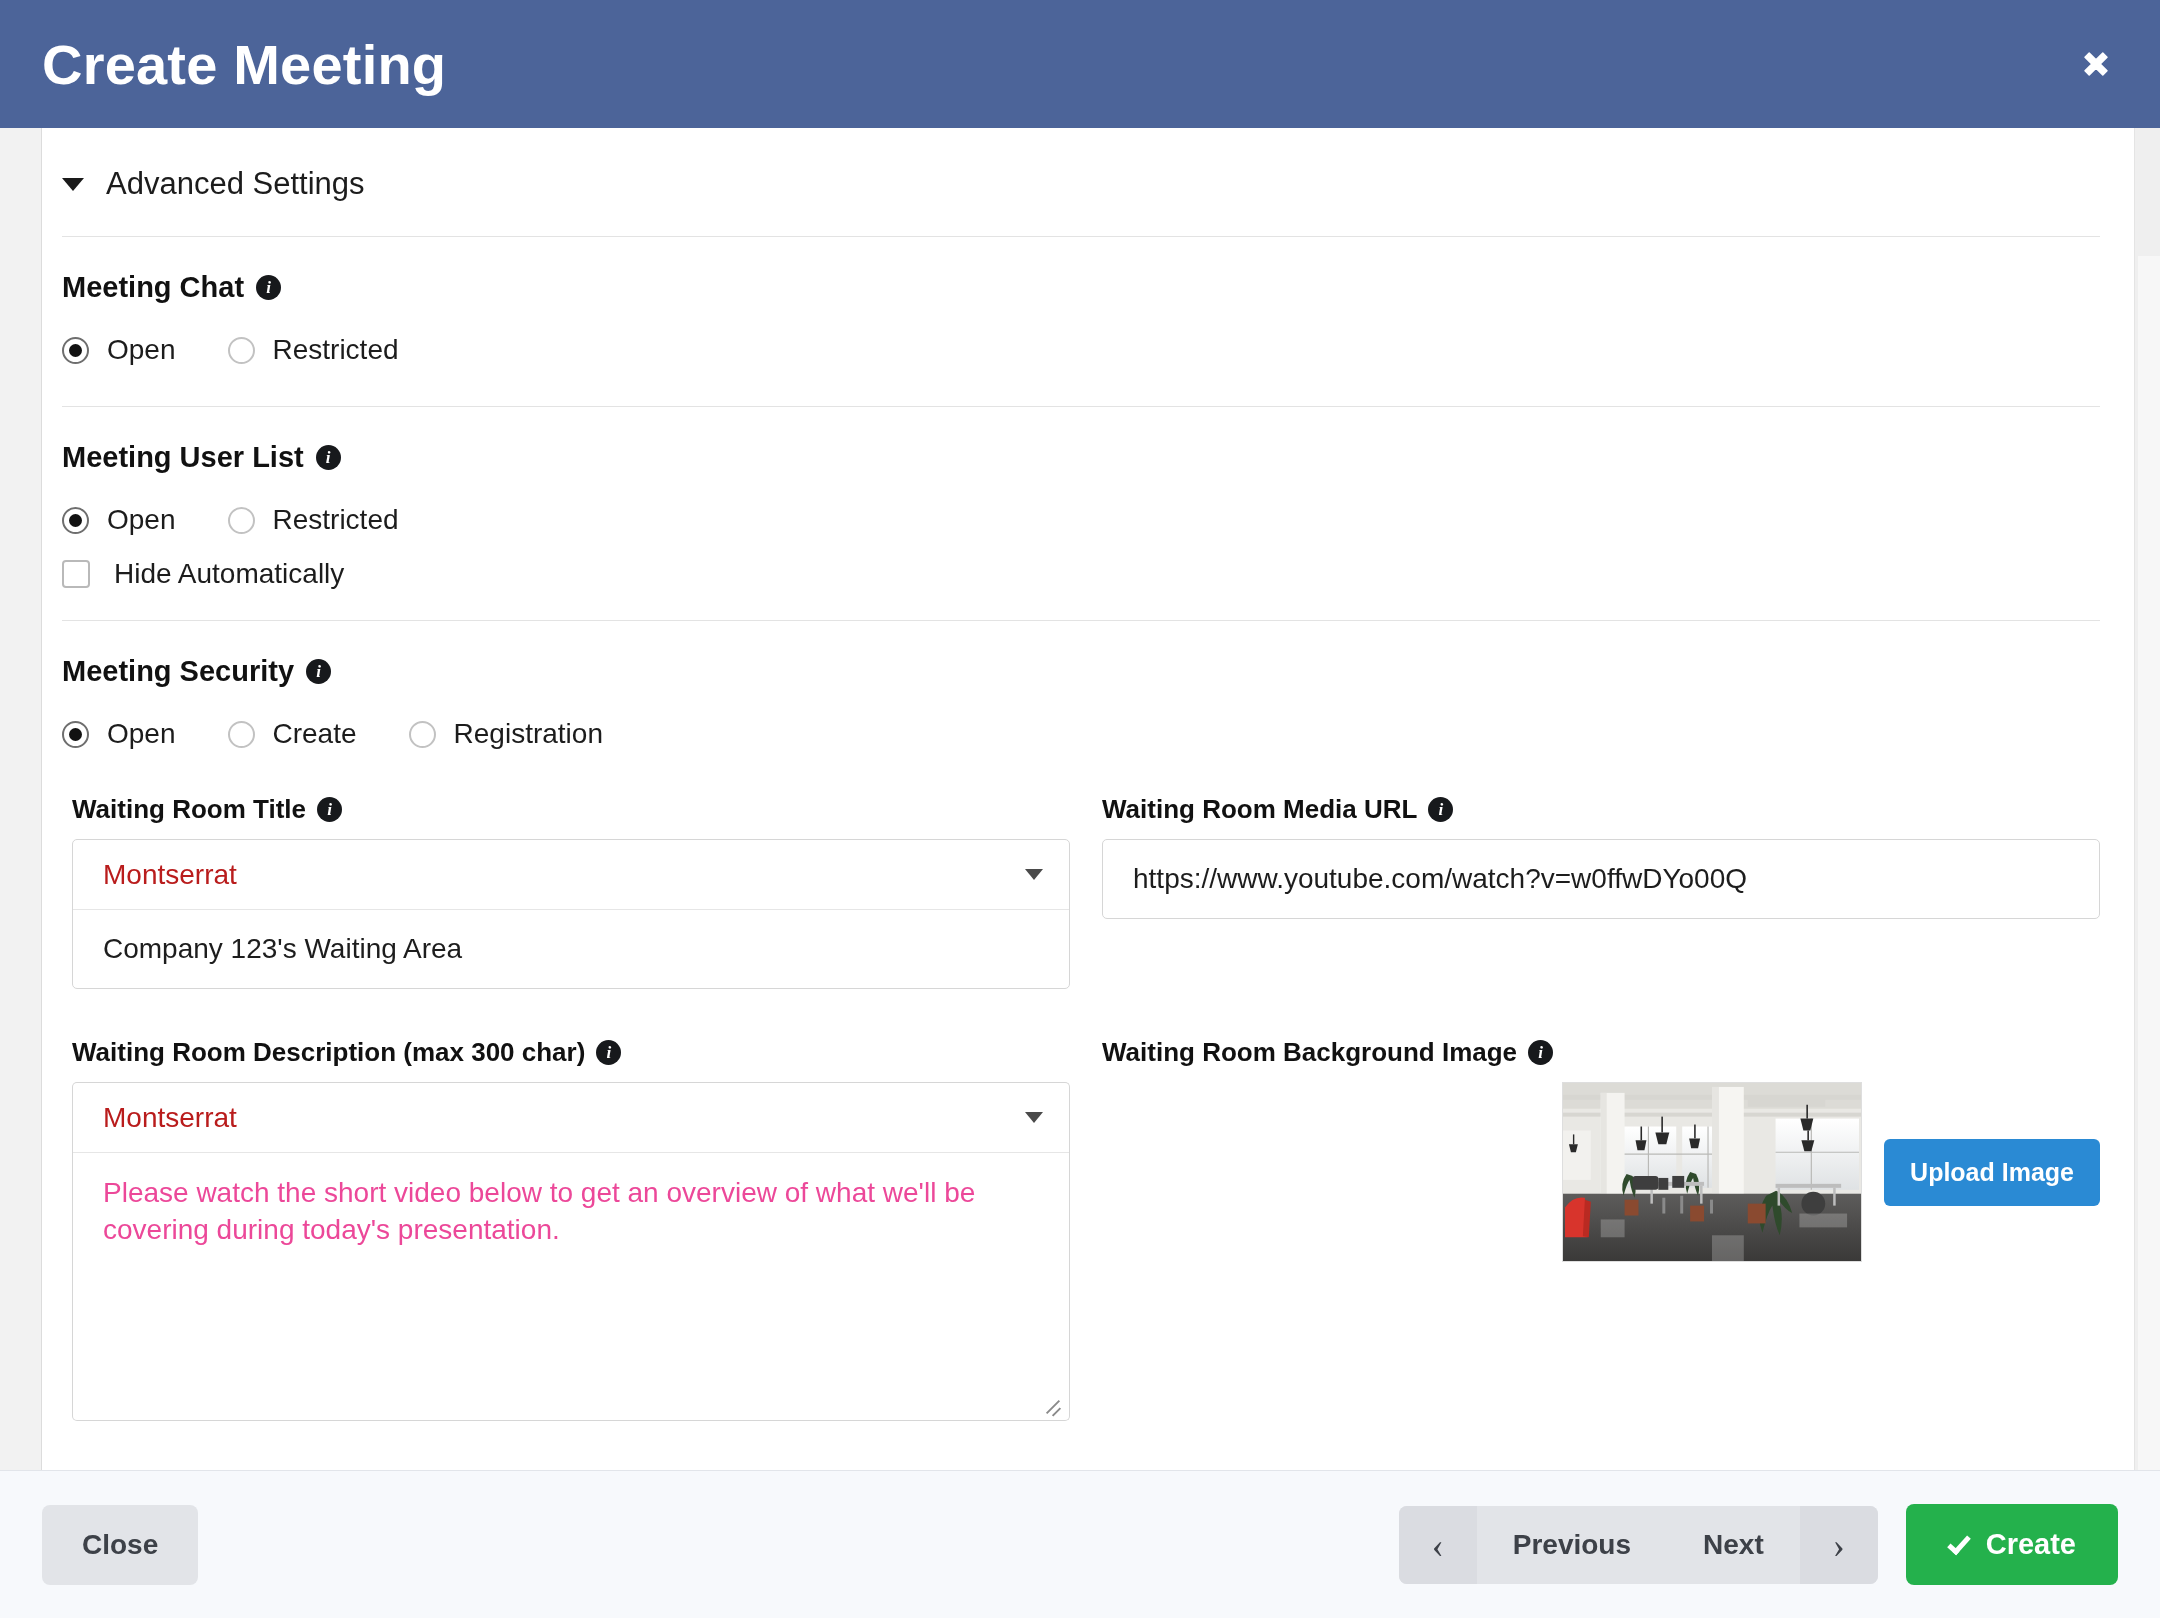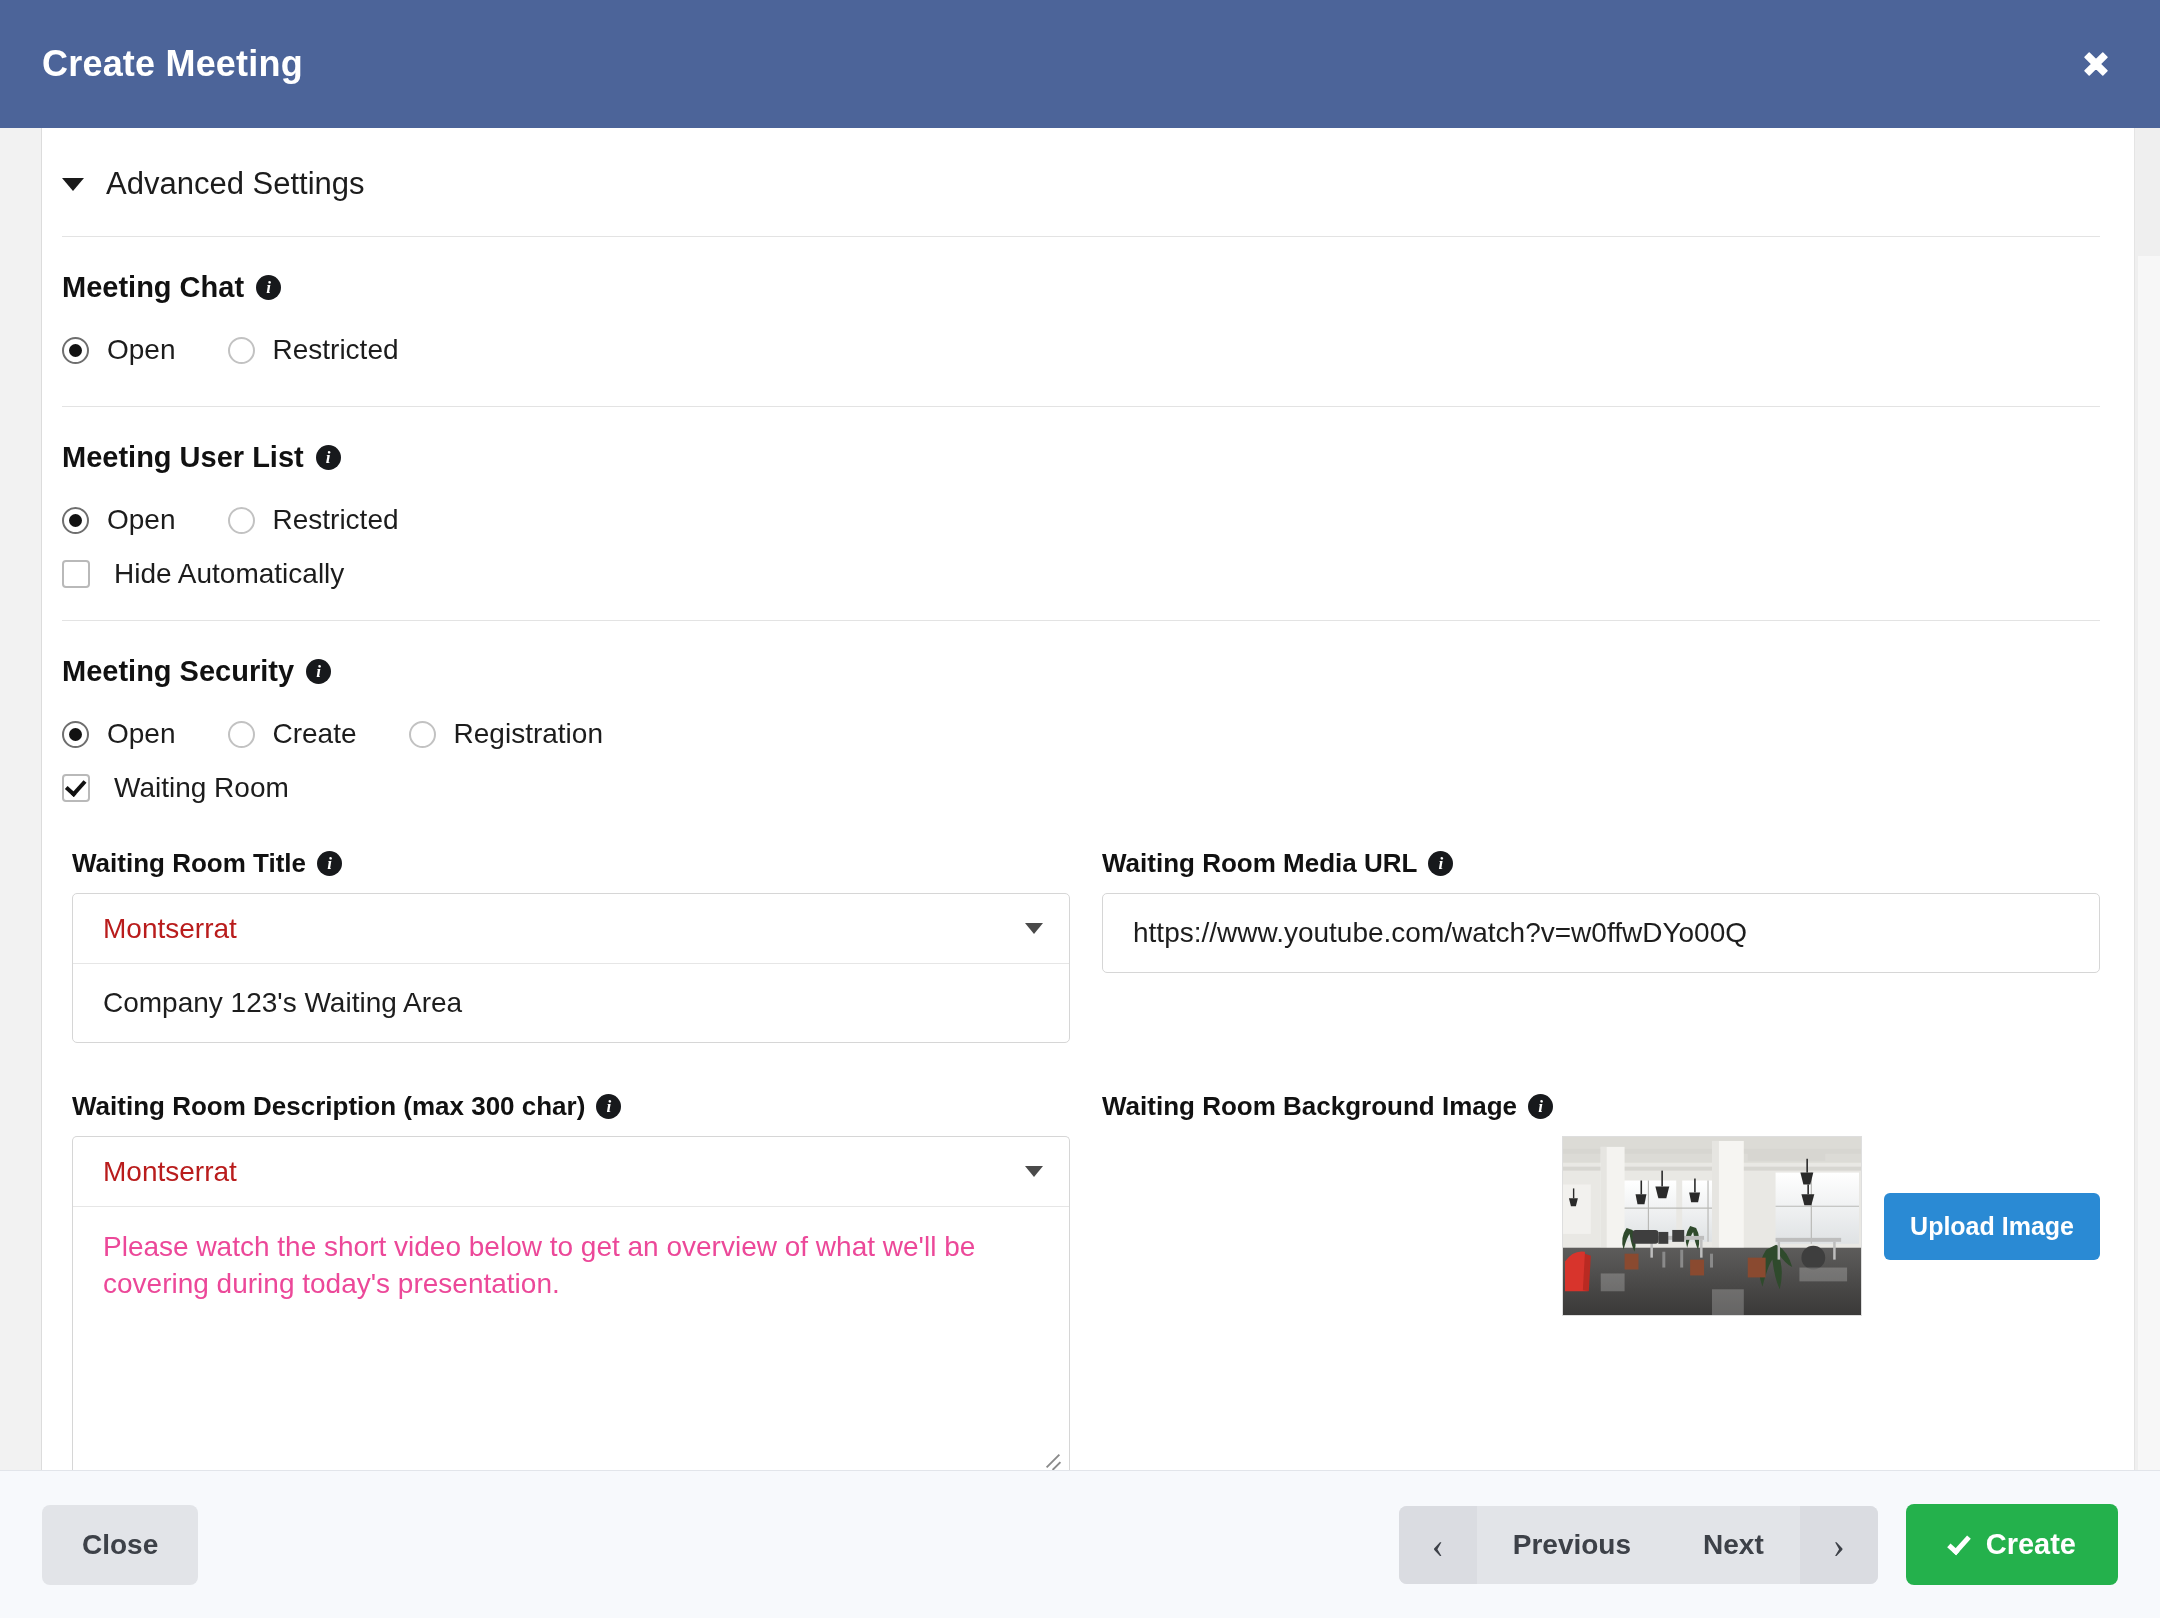--- a/index.html
+++ b/index.html
@@ -21,21 +21,21 @@
   .modal-header {
     height: 128px;
     background: #4c6499;
     display: flex; align-items: center;
     justify-content: space-between;
     padding: 0 36px 0 42px;
     flex: 0 0 128px;
   }
   .modal-title {
     color: #ffffff;
-    font-size: 36px;
+    font-size: 56px;
     font-weight: bold;
     letter-spacing: .2px;
   }
   .close-btn {
     width: 56px; height: 56px;
     display: flex; align-items: center; justify-content: center;
     cursor: pointer;
     position: relative;
   }
   .close-btn svg { display:block; }
@@ -474,24 +474,20 @@
             </label>
             <label class="opt">
               <span class="radio"></span>
               <span class="opt-label">Create</span>
             </label>
             <label class="opt">
               <span class="radio"></span>
               <span class="opt-label">Registration</span>
             </label>
           </div>
-          <label class="check-row">
-            <span class="checkbox checked"></span>
-            <span class="check-label">Waiting Room</span>
-          </label>
 
           <div class="grid2" style="margin-top:26px;">
             <div class="col">
               <div class="field-label">
                 <span>Waiting Room Title</span>
                 <span class="info-icon">i</span>
               </div>
               <div class="combo">
                 <div class="combo-select">
                   <span class="val">Montserrat</span>

